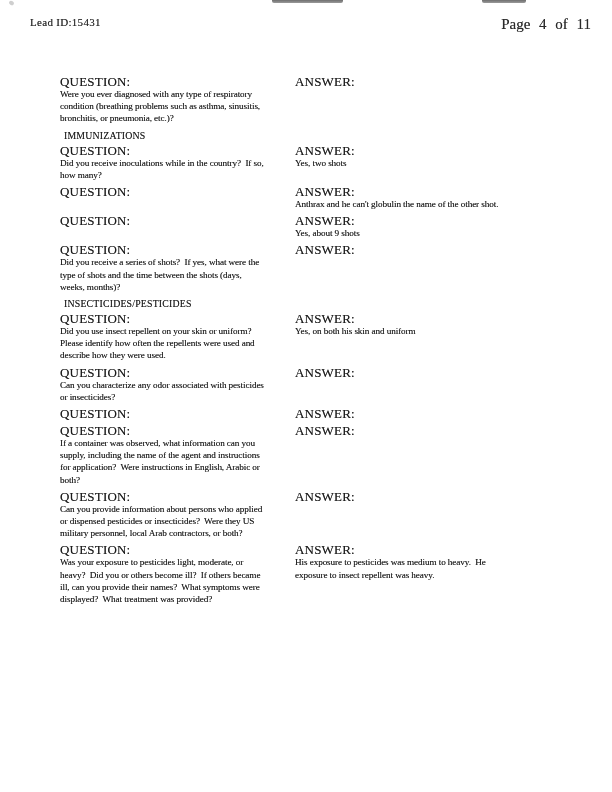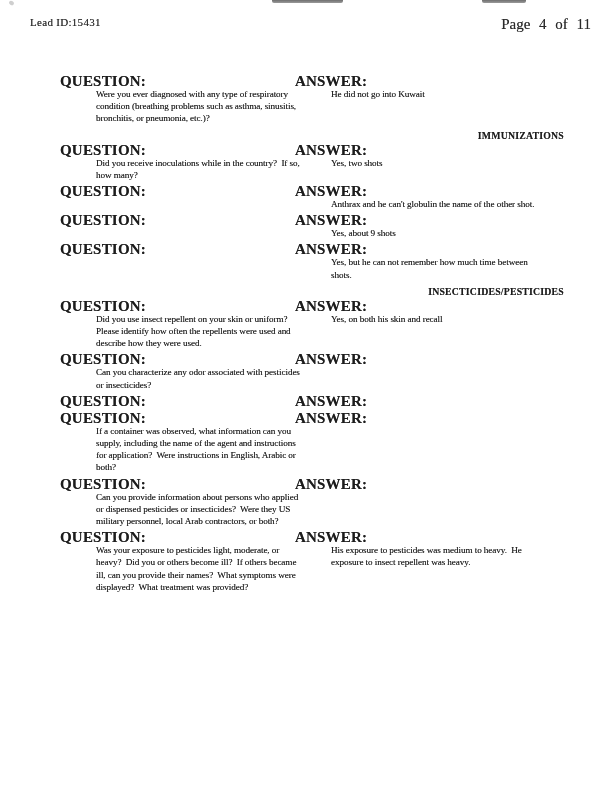--- a/index.html
+++ b/index.html
@@ -32,30 +32,30 @@
     position:absolute; left:9px; top:1px; width:5px; height:4px;
     background:#cfcfcf; border-radius:50%; transform:rotate(35deg);
   }
   .content {
     position:absolute; left:60px; top:75px; width:516px;
   }
   .qa-row { display:flex; margin-bottom:4px; }
   .q-col { width:235px; flex:none; }
   .a-col { width:281px; flex:none; }
   .qa-label {
-    font-weight:bold; font-size:15px; line-height:13px;
+    font-weight:normal; font-size:13px; line-height:13px;
     letter-spacing:0.2px;
   }
   .qa-text {
     font-size:9.2px; line-height:12.2px;
-    white-space:pre; letter-spacing:-0.1px;margin-left:36px;
+    white-space:pre; letter-spacing:-0.1px;
   }
   .section-heading {
-    font-weight:bold; font-size:9.8px; line-height:13px;
-    letter-spacing:0.2px; margin:2px 12px;text-align:right;
+    font-weight:normal; font-size:9.8px; line-height:13px;
+    letter-spacing:0.2px; margin:2px 4px;
   }
 </style>
 </head>
 <body>
 
 <div class="page">
 
   <div class="artifact-speck"></div>
   <div class="artifact-bar b1"></div>
   <div class="artifact-bar b2"></div>
@@ -67,21 +67,20 @@
 
     <div class="qa-row">
       <div class="q-col">
         <div class="qa-label">QUESTION:</div>
         <div class="qa-text">Were you ever diagnosed with any type of respiratory
 condition (breathing problems such as asthma, sinusitis,
 bronchitis, or pneumonia, etc.)?</div>
       </div>
       <div class="a-col">
         <div class="qa-label">ANSWER:</div>
-        <div class="qa-text">He did not go into Kuwait</div>
       </div>
     </div>
 
     <div class="section-heading">IMMUNIZATIONS</div>
 
     <div class="qa-row">
       <div class="q-col">
         <div class="qa-label">QUESTION:</div>
         <div class="qa-text">Did you receive inoculations while in the country?  If so,
 how many?</div>
@@ -108,40 +107,41 @@
       </div>
       <div class="a-col">
         <div class="qa-label">ANSWER:</div>
         <div class="qa-text">Yes, about 9 shots</div>
       </div>
     </div>
 
     <div class="qa-row">
       <div class="q-col">
         <div class="qa-label">QUESTION:</div>
-      </div>
-      <div class="a-col">
-        <div class="qa-label">ANSWER:</div>
-        <div class="qa-text">Yes, but he can not remember how much time between
-shots.</div>
+        <div class="qa-text">Did you receive a series of shots?  If yes, what were the
+type of shots and the time between the shots (days,
+weeks, months)?</div>
+      </div>
+      <div class="a-col">
+        <div class="qa-label">ANSWER:</div>
       </div>
     </div>
 
     <div class="section-heading">INSECTICIDES/PESTICIDES</div>
 
     <div class="qa-row">
       <div class="q-col">
         <div class="qa-label">QUESTION:</div>
         <div class="qa-text">Did you use insect repellent on your skin or uniform?
 Please identify how often the repellents were used and
 describe how they were used.</div>
       </div>
       <div class="a-col">
         <div class="qa-label">ANSWER:</div>
-        <div class="qa-text">Yes, on both his skin and recall</div>
+        <div class="qa-text">Yes, on both his skin and uniform</div>
       </div>
     </div>
 
     <div class="qa-row">
       <div class="q-col">
         <div class="qa-label">QUESTION:</div>
         <div class="qa-text">Can you characterize any odor associated with pesticides
 or insecticides?</div>
       </div>
       <div class="a-col">

